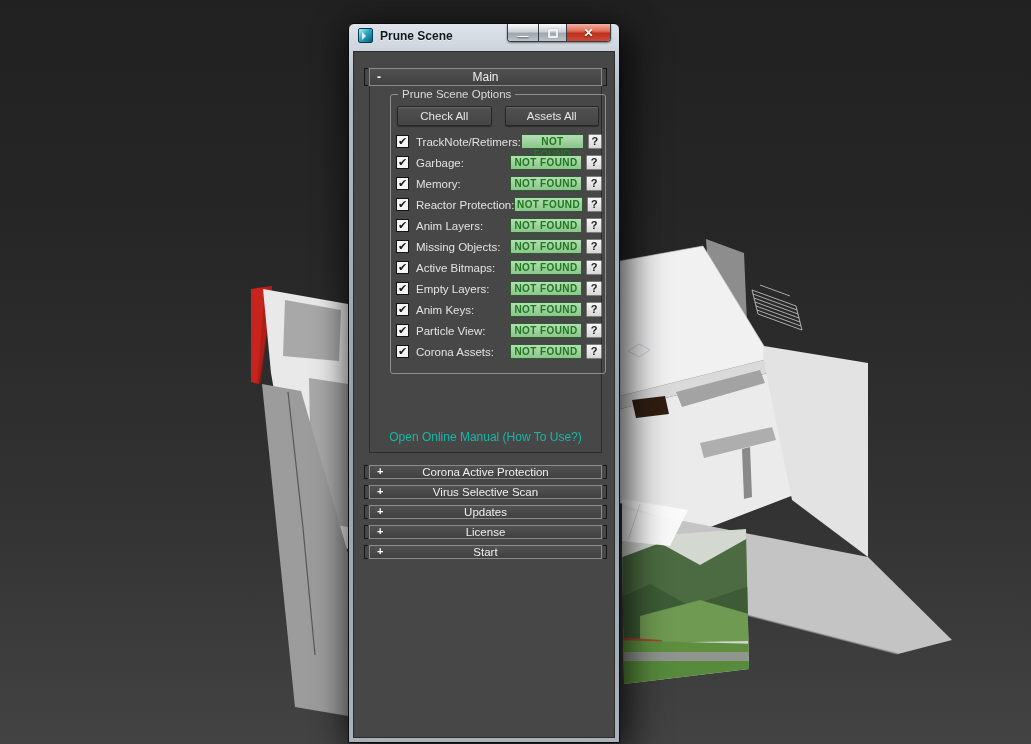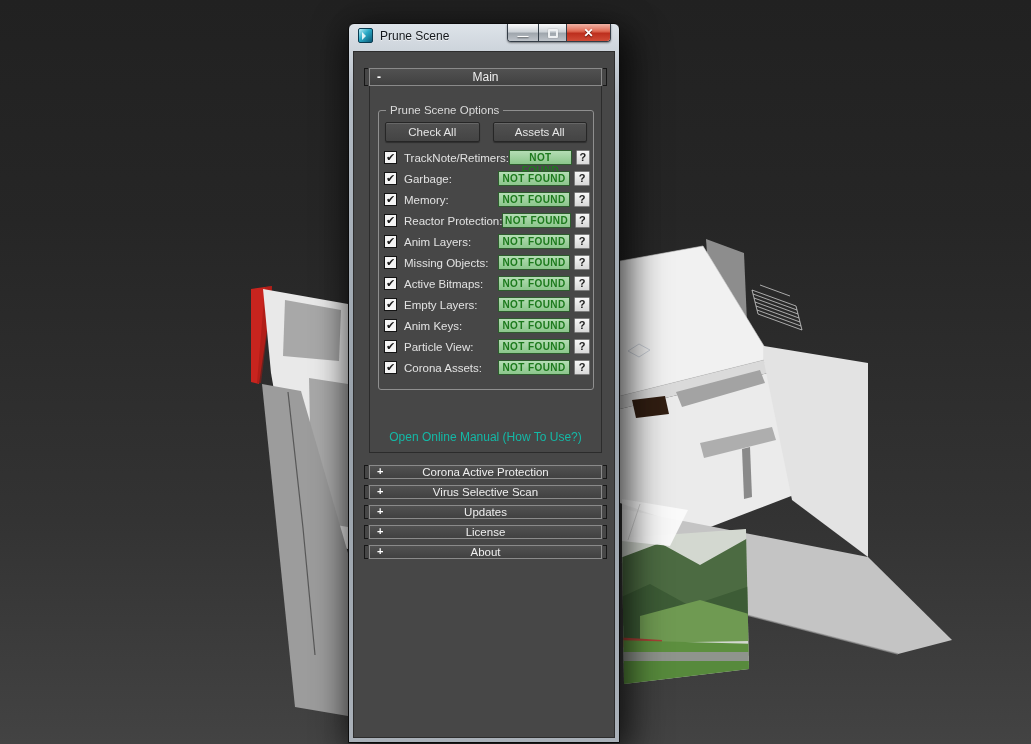--- a/index.html
+++ b/index.html
@@ -6,21 +6,21 @@
   html,body { width:1031px; height:744px; overflow:hidden; background:#222; }
   body { font-family:"Liberation Sans", sans-serif; position:relative; }
   .stage { position:absolute; inset:0; background:linear-gradient(to bottom,#212121 0%,#262626 30%,#333333 70%,#434343 100%); }
   .stage svg { position:absolute; inset:0; }
 
   
   .window { position:absolute; left:348px; top:23px; width:272px; height:720px;
     background:linear-gradient(to bottom,#dde3e9 0%,#b3bbc4 10%,#98a1aa 55%,#aab1b9 100%);
     border:1px solid #0b0b0b; border-radius:6px 6px 0 0;
     box-shadow:0 6px 34px rgba(0,0,0,.7), 16px 12px 36px rgba(0,0,0,.35); }
-  .titlebar { height:30px; display:flex; align-items:center; padding:0 6px 7px 9px; }
+  .titlebar { height:30px; display:flex; align-items:center; padding:0 6px 7px 9px;font-weight:bold; }
   .app-icon { width:15px; height:15px; border-radius:2px; margin-right:7px; position:relative;
     background:linear-gradient(135deg,#b8eef8 0%,#2aa9c6 45%,#0c5a77 100%); border:1px solid #0a3c51; }
   .app-icon::after { content:""; position:absolute; left:3px; top:3px; width:0; height:0;
     border-left:4px solid rgba(255,255,255,.85); border-top:4px solid transparent; border-bottom:4px solid transparent; }
   .title { font-size:12px; color:#14181c; text-shadow:0 1px 0 rgba(255,255,255,.55); }
   .winbtns { position:absolute; top:0; right:8px; display:flex; height:18px;
     border:1px solid #343d47; border-top:none; border-radius:0 0 4px 4px; overflow:hidden;
     box-shadow:0 1px 2px rgba(0,0,0,.45); }
   .wb { width:31px; height:18px; display:flex; align-items:center; justify-content:center;
     background:linear-gradient(#f8f9fa 0%,#ccd1d6 45%,#9ea5ac 50%,#c2c7cd 100%); border-right:1px solid #343d47; }
@@ -42,22 +42,22 @@
   .main-header { top:16px; height:18px; font-size:12px; }
   .rl-glyph { position:absolute; left:7px; top:50%; transform:translateY(-54%);
     color:#fff; font-weight:bold; font-size:12px; line-height:1; }
   .bracket { position:absolute; top:-1px; bottom:-1px; width:4px; }
   .bracket.l { left:-6px; border:1px solid #171717; border-right:none; }
   .bracket.r { right:-6px; border:1px solid #171717; border-left:none; }
 
   .main-content { position:absolute; left:15px; top:34px; width:233px; height:367px;
     border:1px solid #2b2b2b; border-top:none; }
 
-  .groupbox { position:absolute; left:8px; top:8px; width:216px; height:280px;
-    border:1px solid #8f8f8f; border-radius:3px;margin-top:16px; }
+  .groupbox { position:absolute; left:20px; top:8px; width:216px; height:280px;
+    border:1px solid #8f8f8f; border-radius:3px; }
   .gb-title { position:absolute; top:-8px; left:7px; padding:0 4px; background:#474747;
     font-size:11.5px; color:#dadada; line-height:14px; white-space:nowrap; }
   .gb-btnrow { margin:11px 6px 5px; display:flex; gap:13px; }
   .btn3ds { background:linear-gradient(#515151,#444444); border:1px solid #262626; border-radius:2px;
     box-shadow:inset 0 1px 0 rgba(255,255,255,.13), 0 1px 1px rgba(0,0,0,.35);
     color:#e6e6e6; font-family:inherit; cursor:pointer; }
   .gb-btnrow .btn3ds { flex:1; height:20px; font-size:11.5px; }
 
   .row { height:21px; display:flex; align-items:center; padding:0 3px 0 5px; }
   .cb { flex:0 0 13px; width:13px; height:13px; background:#f4f4f4; border:1px solid #141414;
@@ -254,18 +254,18 @@
     </div>
     <div class="rl-bar rollout-bar" style="top:473px">
       <span class="bracket l"></span>
       <span class="rl-glyph">+</span>
       <span>License</span>
       <span class="bracket r"></span>
     </div>
     <div class="rl-bar rollout-bar" style="top:493px">
       <span class="bracket l"></span>
       <span class="rl-glyph">+</span>
-      <span>About</span>
+      <span>Start</span>
       <span class="bracket r"></span>
     </div>
 
   </div>
 </div>
 
 </body></html>

